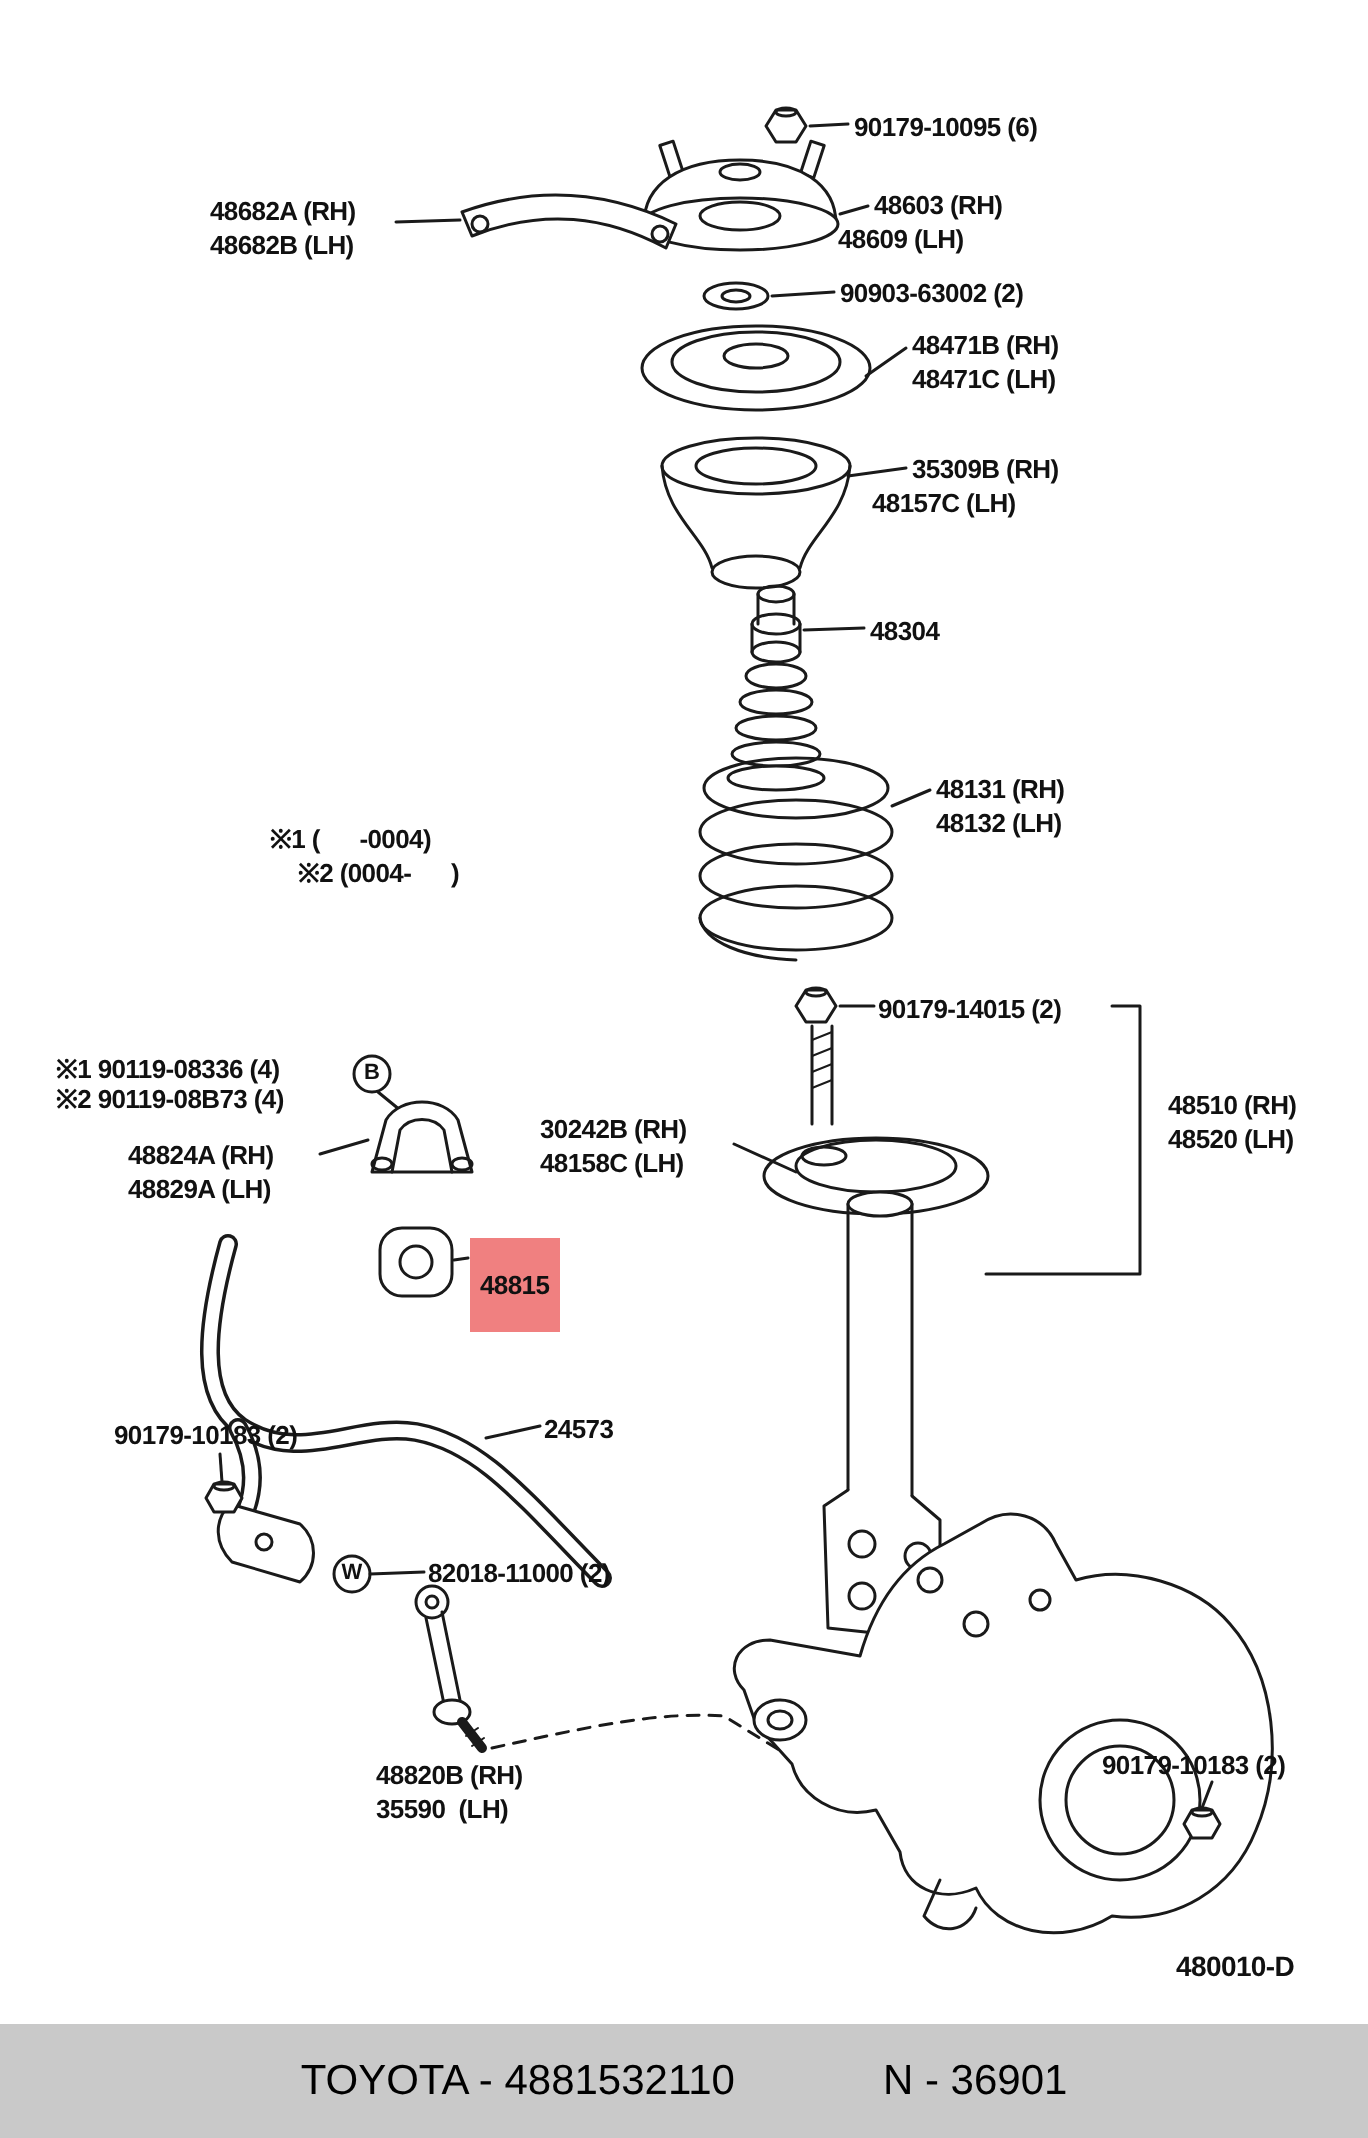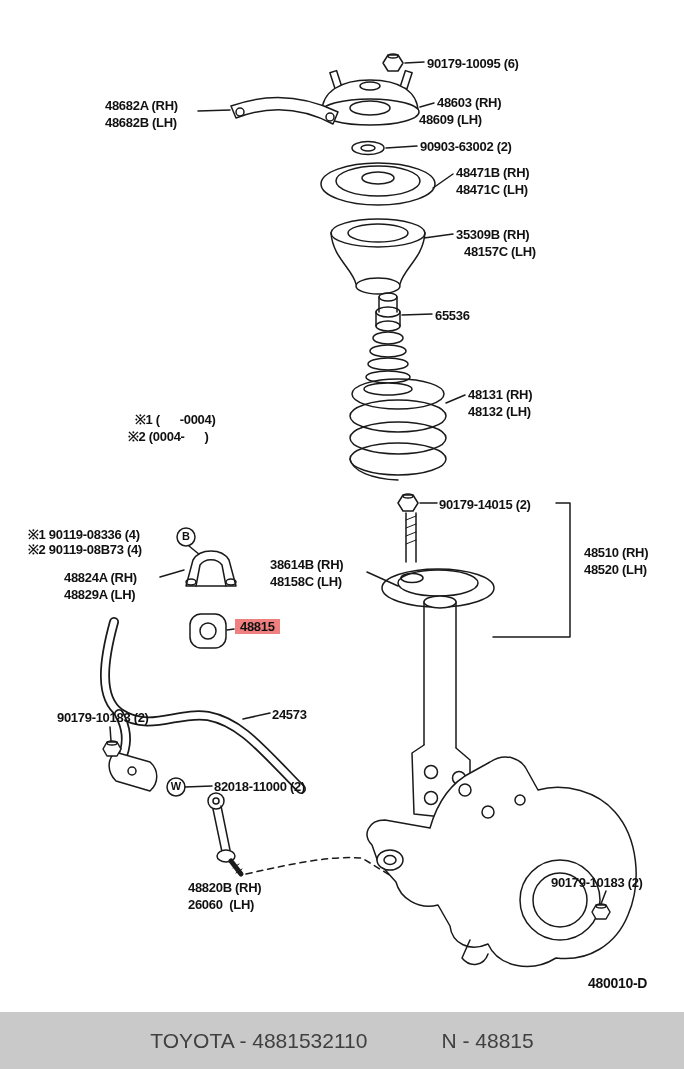--- a/index.html
+++ b/index.html
@@ -2,24 +2,24 @@
 <html><head>
 <meta charset="utf-8">
 <style>
   * { margin:0; padding:0; box-sizing:border-box; }
   html,body { width:684px; height:1069px; }
   body { background:#ffffff; font-family:"Liberation Sans", sans-serif; position:relative; overflow:hidden; }
   .stage { position:absolute; inset:0; width:684px; height:1069px; }
   svg.linework { position:absolute; left:0; top:0; }
   .lbl { position:absolute; font-weight:bold; font-size:13px; line-height:15px; color:#111; white-space:pre; letter-spacing:-0.3px; }
   .marker-letter { position:absolute; font-weight:bold; font-size:11px; color:#111; transform:translate(-50%,-55%); }
-  .hl { padding:0 5px; background:#f08080; }
+  .hl { padding:16px 5px; background:#f08080; }
   .footer { position:absolute; left:0; bottom:0; width:684px; height:57px; background:#c9c9c9;
             display:flex; align-items:center; justify-content:center; gap:74px;
-            font-size:21px; color:#404040; }
+            font-size:21px; color:#000000; }
   .code-lbl { font-size:14px; }
 </style>
 </head>
 <body>
 
 <div class="stage">
 
   <svg class="linework" width="684" height="1012" viewBox="0 0 684 1012">
     <g stroke="#1a1a1a" stroke-width="1.5" fill="none" stroke-linecap="round" stroke-linejoin="round">
 
@@ -194,59 +194,59 @@
 
   <div class="lbl" style="left:437px; top:95px">48603 (RH)</div>
   <div class="lbl" style="left:419px; top:112px">48609 (LH)</div>
 
   <div class="lbl" style="left:420px; top:139px">90903-63002 (2)</div>
 
   <div class="lbl" style="left:456px; top:165px">48471B (RH)</div>
   <div class="lbl" style="left:456px; top:182px">48471C (LH)</div>
 
   <div class="lbl" style="left:456px; top:227px">35309B (RH)</div>
-  <div class="lbl" style="left:464px; top:244px">48157C (LH)</div>
-
-  <div class="lbl" style="left:435px; top:308px">65536</div>
+  <div class="lbl" style="left:436px; top:244px">48157C (LH)</div>
+
+  <div class="lbl" style="left:435px; top:308px">48304</div>
 
   <div class="lbl" style="left:468px; top:387px">48131 (RH)</div>
   <div class="lbl" style="left:468px; top:404px">48132 (LH)</div>
 
   <div class="lbl" style="left:135px; top:412px">※1 (      -0004)</div>
-  <div class="lbl" style="left:128px; top:429px">※2 (0004-      )</div>
+  <div class="lbl" style="left:149px; top:429px">※2 (0004-      )</div>
 
   <div class="lbl" style="left:439px; top:497px">90179-14015 (2)</div>
 
   <div class="lbl" style="left:28px; top:527px">※1 90119-08336 (4)</div>
   <div class="lbl" style="left:28px; top:542px">※2 90119-08B73 (4)</div>
   <div class="marker-letter" style="left:186px; top:537px">B</div>
 
   <div class="lbl" style="left:64px; top:570px">48824A (RH)</div>
   <div class="lbl" style="left:64px; top:587px">48829A (LH)</div>
 
-  <div class="lbl" style="left:270px; top:557px">38614B (RH)</div>
+  <div class="lbl" style="left:270px; top:557px">30242B (RH)</div>
   <div class="lbl" style="left:270px; top:574px">48158C (LH)</div>
 
   <div class="lbl" style="left:584px; top:545px">48510 (RH)</div>
   <div class="lbl" style="left:584px; top:562px">48520 (LH)</div>
 
   <div class="lbl hl" style="left: 235px; top: 619px; background: rgb(240, 128, 128);">48815</div>
 
   <div class="lbl" style="left:57px; top:710px">90179-10183 (2)</div>
 
   <div class="lbl" style="left:272px; top:707px">24573</div>
 
   <div class="marker-letter" style="left:176px; top:787px">W</div>
   <div class="lbl" style="left:214px; top:779px">82018-11000 (2)</div>
 
   <div class="lbl" style="left:188px; top:880px">48820B (RH)</div>
-  <div class="lbl" style="left:188px; top:897px">26060  (LH)</div>
+  <div class="lbl" style="left:188px; top:897px">35590  (LH)</div>
 
   <div class="lbl" style="left:551px; top:875px">90179-10183 (2)</div>
 
   <div class="lbl code-lbl" style="left:588px; top:976px">480010-D</div>
 
   <div class="footer" style="background: rgb(201, 201, 201);">
     <span>TOYOTA - 4881532110</span>
-    <span>N - 48815</span>
+    <span>N - 36901</span>
   </div>
 
 </div>
 
 </body></html>

